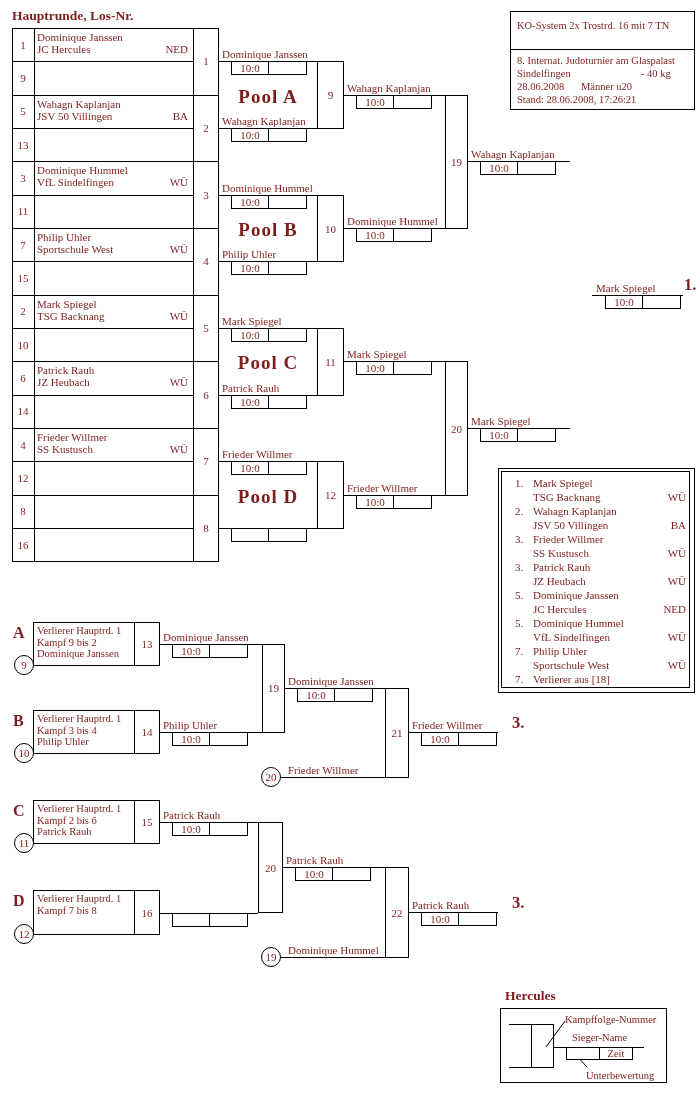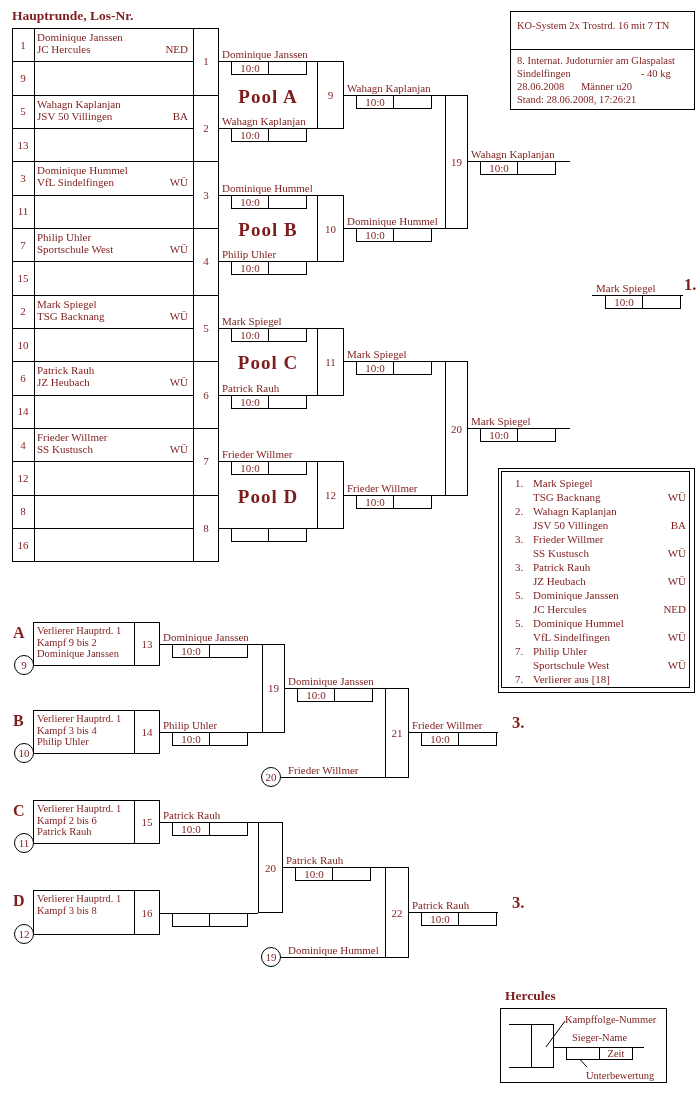--- a/index.html
+++ b/index.html
@@ -295,21 +295,21 @@
     <div class="abs rect center circ" style="left: 14px; top: 833px; width: 20px; height: 20px;">11</div>
     <div class="abs" style="left: 159px; top: 822px; width: 99px; height: 1px; background: rgb(0, 0, 0);"></div>
     <div class="abs txt nowrap" style="left: 163px; top: 809px;">Patrick Rauh</div>
     <div class="abs rect flexrow" style="left: 172px; top: 822px; width: 76px; height: 14px;">
       <div class="abs score-left">10:0</div>
       <div class="abs score-right"></div>
     </div>
     <div class="abs big-letter" style="left: 13px; top: 892px;">D</div>
     <div class="abs rect" style="left: 33px; top: 890px; width: 102px; height: 45px;"></div>
     <div class="abs txt-small nowrap" style="left: 37px; top: 893px;">Verlierer Hauptrd. 1</div>
-    <div class="abs txt-small nowrap" style="left: 37px; top: 904.5px;">Kampf 3 bis 8</div>
+    <div class="abs txt-small nowrap" style="left: 37px; top: 904.5px;">Kampf 7 bis 8</div>
     <div class="abs rect center" style="left: 134px; top: 890px; width: 26px; height: 45px;">16</div>
     <div class="abs rect center circ" style="left: 14px; top: 924px; width: 20px; height: 20px;">12</div>
     <div class="abs" style="left: 159px; top: 912.5px; width: 99px; height: 1px; background: rgb(0, 0, 0);"></div>
     <div class="abs txt nowrap" style="left: 163px; top: 899.5px;"></div>
     <div class="abs rect flexrow" style="left: 172px; top: 912.5px; width: 76px; height: 14px;">
       <div class="abs score-left"></div>
       <div class="abs score-right"></div>
     </div>
     <div class="abs rect center" style="left: 262px; top: 644px; width: 23px; height: 88.5px;">19</div>
     <div class="abs" style="left: 284px; top: 687.5px; width: 101px; height: 1px; background: rgb(0, 0, 0);"></div>

